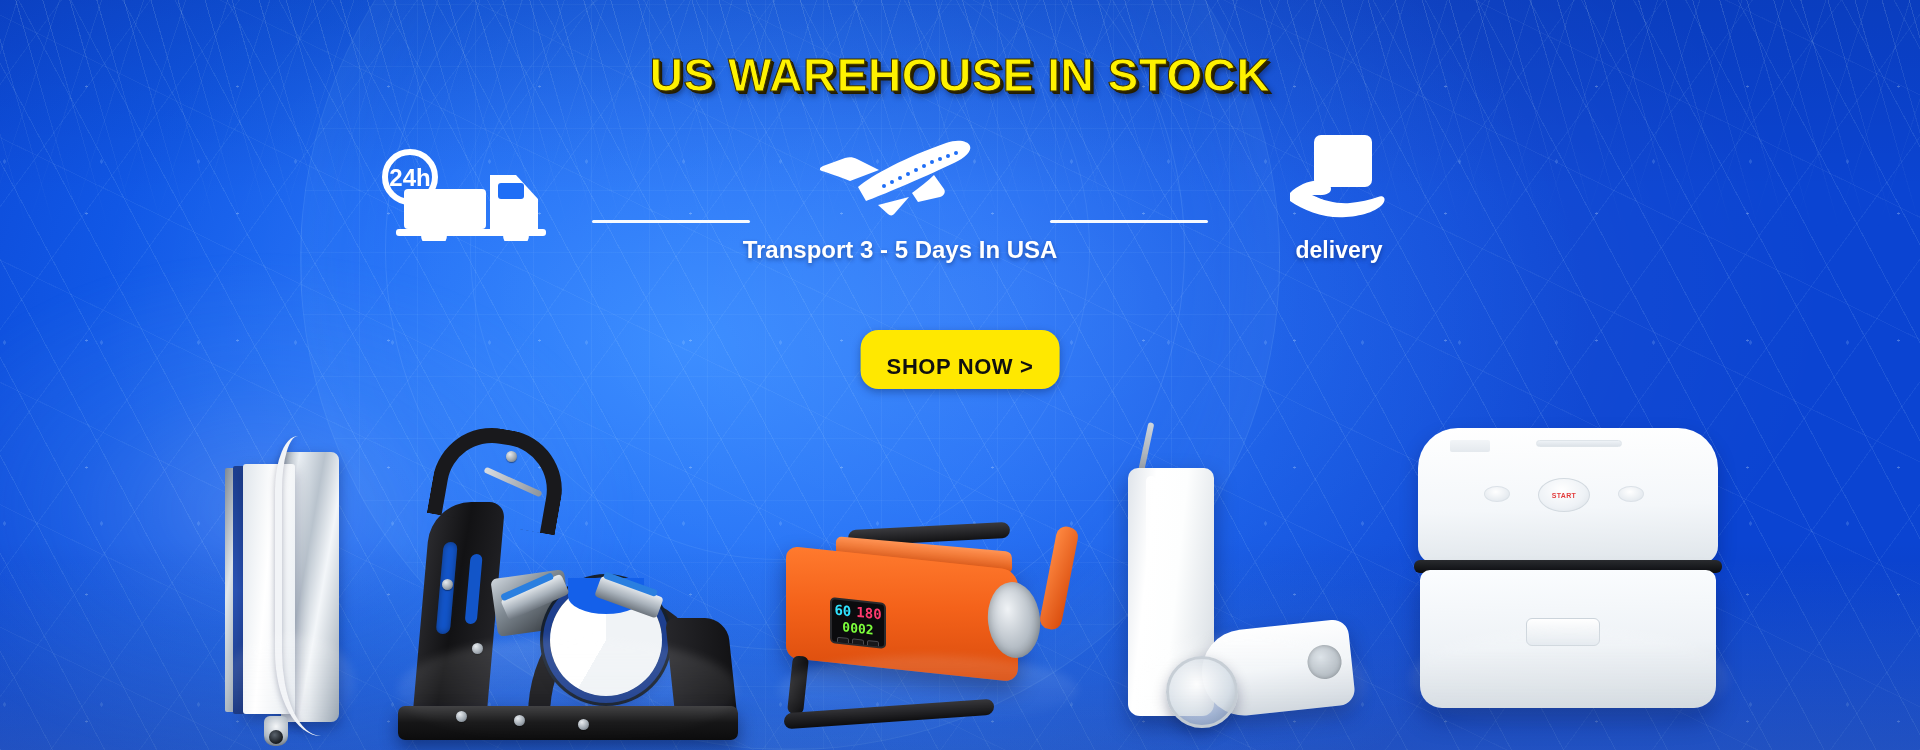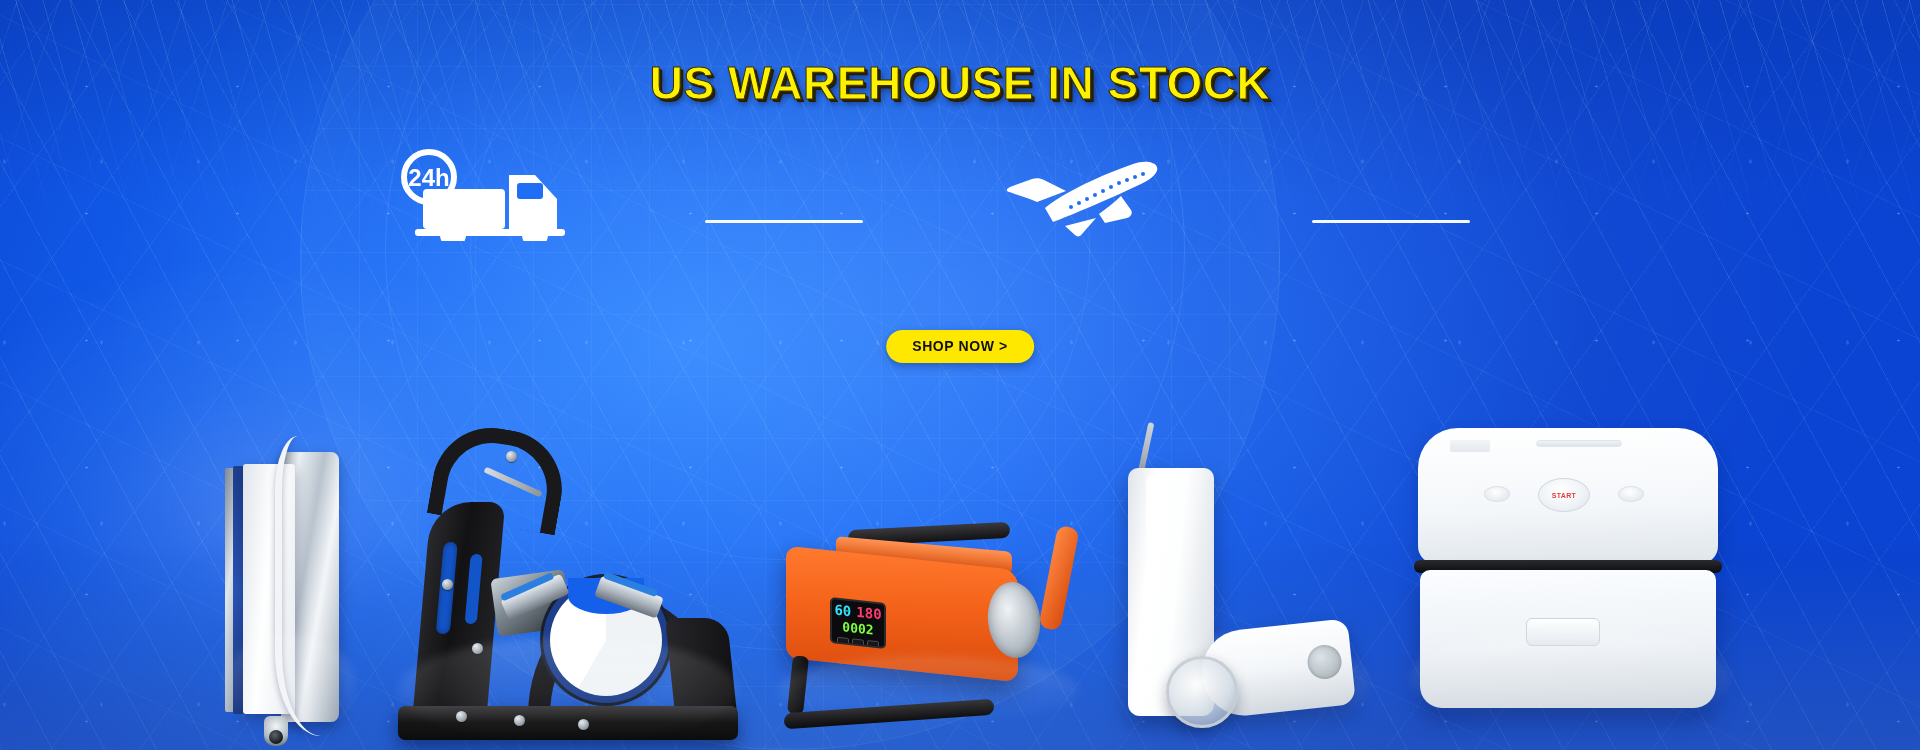--- a/index.html
+++ b/index.html
@@ -91,21 +91,21 @@
     opacity: .55;
   }
   
   .bg-floor {
     position: absolute; left: 0; bottom: 0; width: 1920px; height: 190px;
     background: linear-gradient(180deg, rgba(255,255,255,0.0) 0%, rgba(120,180,255,0.10) 45%, rgba(160,205,255,0.16) 100%);
   }
 
   
   .headline {
-    position: absolute; left: 0; top: 56px; width: 1920px;
+    position: absolute; left: 0; top: 48px; width: 1920px;
     text-align: center;
     font-size: 46px;
     font-weight: bold;
     letter-spacing: .5px;
     color: #fff200;
     -webkit-text-stroke: 1px #3a2f00;
     text-shadow:
       2px 2px 0 #2a2200,
       3px 3px 0 #241d00,
       4px 5px 6px rgba(0,0,20,.45);
@@ -150,24 +150,24 @@
     opacity: .96;
   }
 
   
   .shop-now {
     position: absolute;
     left: 50%; transform: translateX(-50%);
     top: 330px;
     background: #ffe800;
     color: #101010;
-    font-size: 14px;
+    font-size: 22px;
     font-weight: bold;
     letter-spacing: .6px;
-    padding: 8px 26px 9px;
+    padding: 24px 26px 9px;
     border-radius: 18px;
     border: none;
     cursor: pointer;
     white-space: nowrap;
     box-shadow: 0 3px 8px rgba(0,20,70,.35);
     font-family: "Liberation Sans", sans-serif;
   }
 
   
   .products {
@@ -532,24 +532,36 @@
               <circle cx="88" cy="43" r="2"></circle>
             <circle cx="96" cy="39" r="2"></circle>
               <circle cx="104" cy="35" r="2"></circle>
             <circle cx="112" cy="31" r="2"></circle>
               <circle cx="120" cy="28" r="2"></circle>
             <circle cx="128" cy="25" r="2"></circle>
               <circle cx="136" cy="22" r="2"></circle>
           </g>
         </svg>
       </div>
+      <div class="f-label">Transport 3 - 5 Days In USA</div>
     </div>
 
     <div class="divider"></div>
 
+    <div class="feature f-delivery">
+      <div class="icon-wrap">
+        <svg width="110" height="88" viewBox="0 0 110 88" aria-hidden="true">
+          <rect x="30" y="4" width="58" height="52" rx="7" fill="#ffffff"></rect>
+          <path d="M6 62 c8 -8 22 -14 32 -12 c6 1 9 4 9 8 c0 4 -5 6 -11 6 h-8
+                   c12 6 26 9 38 8 c10 -1 20 -3 28 -6 c5 -2 8 1 6 5 c-4 8 -20 14 -38 15
+                   C42 88 20 80 6 70 z" fill="#ffffff"></path>
+        </svg>
+      </div>
+      <div class="f-label">delivery</div>
+    </div>
 
   </div>
 
   <button class="shop-now">SHOP NOW &gt;</button>
 
   <div class="products">
 
     <div class="product" id="p1">
       <div class="plate-edge2"></div>
       <div class="plate-edge"></div>

